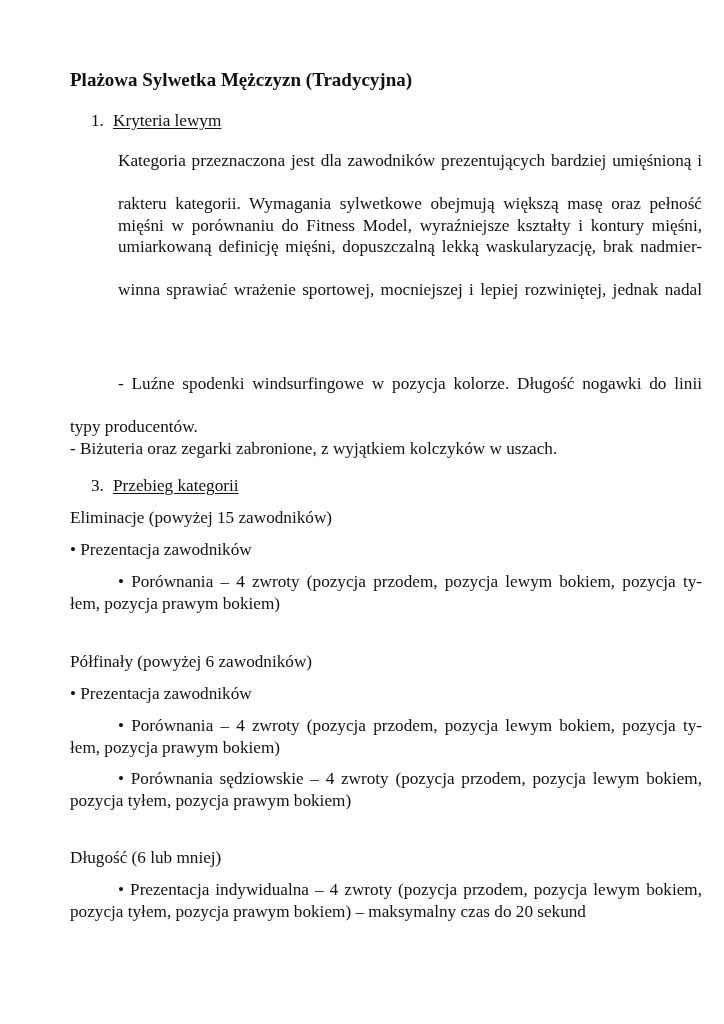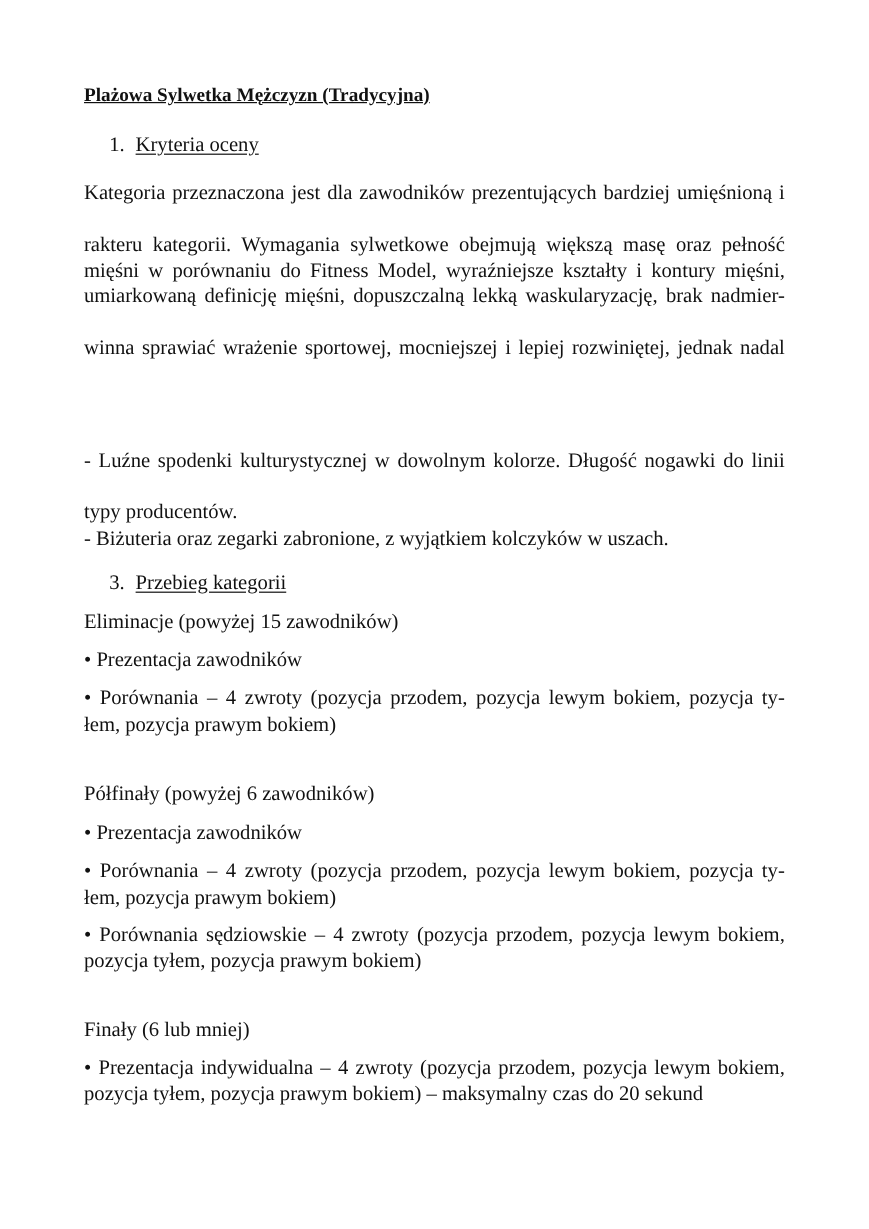--- a/index.html
+++ b/index.html
@@ -1,57 +1,57 @@
 <!DOCTYPE html>
 <html><head>
   <meta charset="utf-8">
   <style>
     html, body { margin: 0; padding: 0; background: #ffffff; }
     body { width: 724px; height: 1024px; position: relative; overflow: hidden;
       font-family: "Liberation Serif", serif; color: #111111; font-size: 17.2px; }
     .page { position: absolute; left: 0; top: 0; width: 724px; height: 1024px; }
     .ln { position: absolute; left: 70px; width: 584px; white-space: nowrap; line-height: 20px; }
-    .just { text-align: justify; text-align-last: justify; white-space: normal; }
-    .title { font-weight: bold; font-size: 16px; text-decoration: underline; }
+    .just { text-align: justify; text-align-last: justify; white-space: normal; margin-left: 48px; }
+    .title { font-weight: bold; font-size: 19px; }
     .heading { left: 91px; }
     .heading .num { display: inline-block; width: 22px; }
     .heading .txt { text-decoration: underline; text-underline-offset: 2px; }
     b { font-weight: normal; }
   </style>
 </head>
 <body>
 
 <div class="page">
   <div class="ln title" style="top:70px">Plażowa Sylwetka Mężczyzn (Tradycyjna)</div>
 
   <div class="ln heading" style="top:111px">
-    <span class="num">1.</span><span class="txt">Kryteria oceny</span>
+    <span class="num">1.</span><span class="txt">Kryteria lewym</span>
   </div>
   <div class="ln just" style="top:151px">Kategoria przeznaczona jest dla zawodników prezentujących bardziej umięśnioną i</div>
   <div class="ln just" style="top:215.5px">mięśni w porównaniu do Fitness Model, wyraźniejsze kształty i kontury mięśni,</div>
   <div class="ln just" style="top:194px">rakteru kategorii. Wymagania sylwetkowe obejmują większą masę oraz pełność</div>
   <div class="ln just" style="top:237px">umiarkowaną definicję mięśni, dopuszczalną lekką waskularyzację, brak nadmier-</div>
   <div class="ln just" style="top:280px">winna sprawiać wrażenie sportowej, mocniejszej i lepiej rozwiniętej, jednak nadal</div>
 
-  <div class="ln just" style="top:374px">- Luźne spodenki kulturystycznej w dowolnym kolorze. Długość nogawki do linii</div>
+  <div class="ln just" style="top:374px">- Luźne spodenki windsurfingowe w pozycja kolorze. Długość nogawki do linii</div>
   <div class="ln" style="top:417px">typy producentów.</div>
   <div class="ln" style="top:438.5px">- Biżuteria oraz zegarki zabronione, z wyjątkiem kolczyków w uszach.</div>
 
   <div class="ln heading" style="top:476px">
     <span class="num">3.</span><span class="txt">Przebieg kategorii</span>
   </div>
 
   <div class="ln" style="top:508px"><b>Eliminacje</b><span> (powyżej 15 zawodników)</span></div>
   <div class="ln" style="top:540px">• Prezentacja zawodników</div>
   <div class="ln just" style="top:572px">• Porównania – 4 zwroty (pozycja przodem, pozycja lewym bokiem, pozycja ty-</div>
   <div class="ln" style="top:593.5px">łem, pozycja prawym bokiem)</div>
 
   <div class="ln" style="top:652px"><b>Półfinały</b><span> (powyżej 6 zawodników)</span></div>
   <div class="ln" style="top:684px">• Prezentacja zawodników</div>
   <div class="ln just" style="top:716px">• Porównania – 4 zwroty (pozycja przodem, pozycja lewym bokiem, pozycja ty-</div>
   <div class="ln" style="top:737.5px">łem, pozycja prawym bokiem)</div>
   <div class="ln just" style="top:769px">• Porównania sędziowskie – 4 zwroty (pozycja przodem, pozycja lewym bokiem,</div>
   <div class="ln" style="top:790.5px">pozycja tyłem, pozycja prawym bokiem)</div>
 
-  <div class="ln" style="top:848px"><b>Finały</b><span> (6 lub mniej)</span></div>
+  <div class="ln" style="top:848px"><b>Długość</b><span> (6 lub mniej)</span></div>
   <div class="ln just" style="top:880px">• Prezentacja indywidualna – 4 zwroty (pozycja przodem, pozycja lewym bokiem,</div>
   <div class="ln" style="top:901.5px">pozycja tyłem, pozycja prawym bokiem) – maksymalny czas do 20 sekund</div>
 </div>
 
 </body></html>

